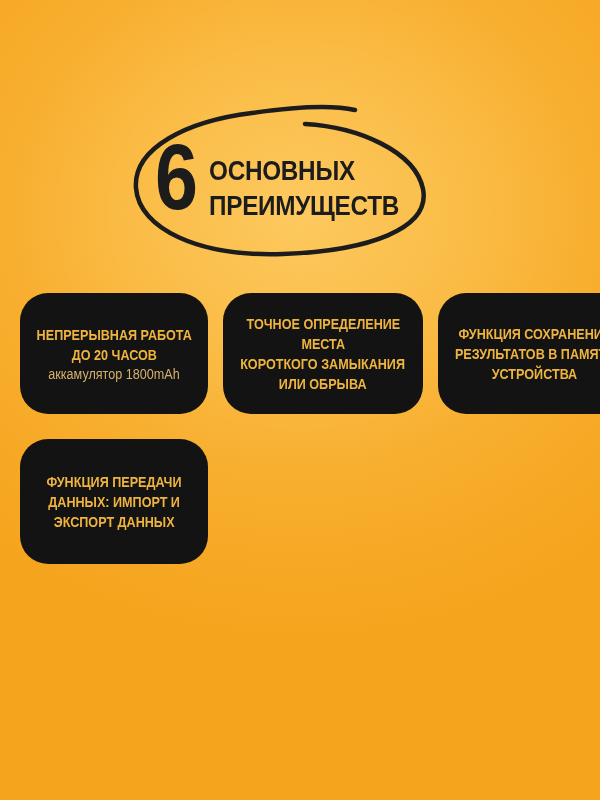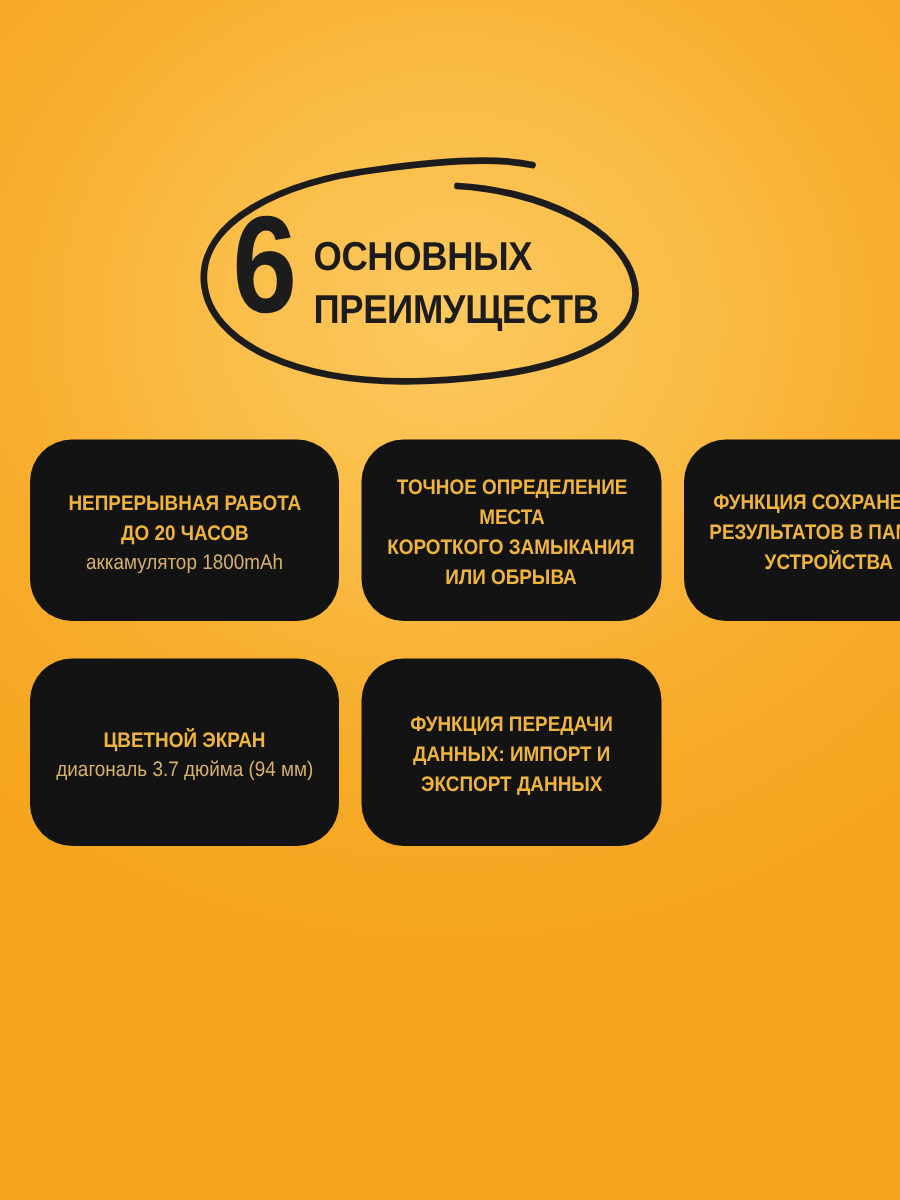--- a/index.html
+++ b/index.html
@@ -85,24 +85,20 @@
       <div class="card-title-line">КОРОТКОГО ЗАМЫКАНИЯ</div>
       <div class="card-title-line">ИЛИ ОБРЫВА</div>
     </div>
 
     <div class="card">
       <div class="card-title-line">ФУНКЦИЯ СОХРАНЕНИЯ</div>
       <div class="card-title-line">РЕЗУЛЬТАТОВ В ПАМЯТИ</div>
       <div class="card-title-line">УСТРОЙСТВА</div>
     </div>
 
-    <div class="card">
-      <div class="card-title-line">ЦВЕТНОЙ ЭКРАН</div>
-      <div class="card-subtitle">диагональ 3.7 дюйма (94 мм)</div>
-    </div>
 
 
     <div class="card">
       <div class="card-title-line">ФУНКЦИЯ ПЕРЕДАЧИ</div>
       <div class="card-title-line">ДАННЫХ: ИМПОРТ И</div>
       <div class="card-title-line">ЭКСПОРТ ДАННЫХ</div>
     </div>
 
   </div>
 </div>

